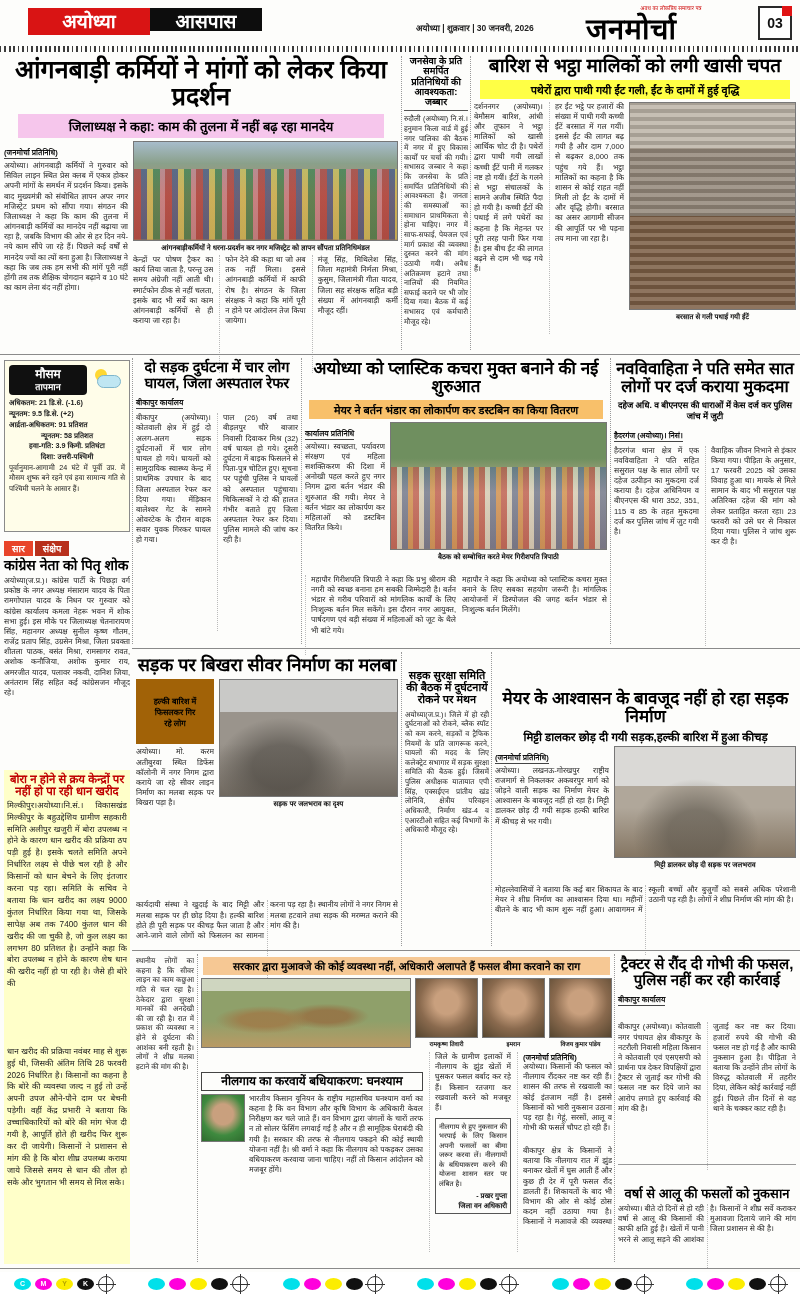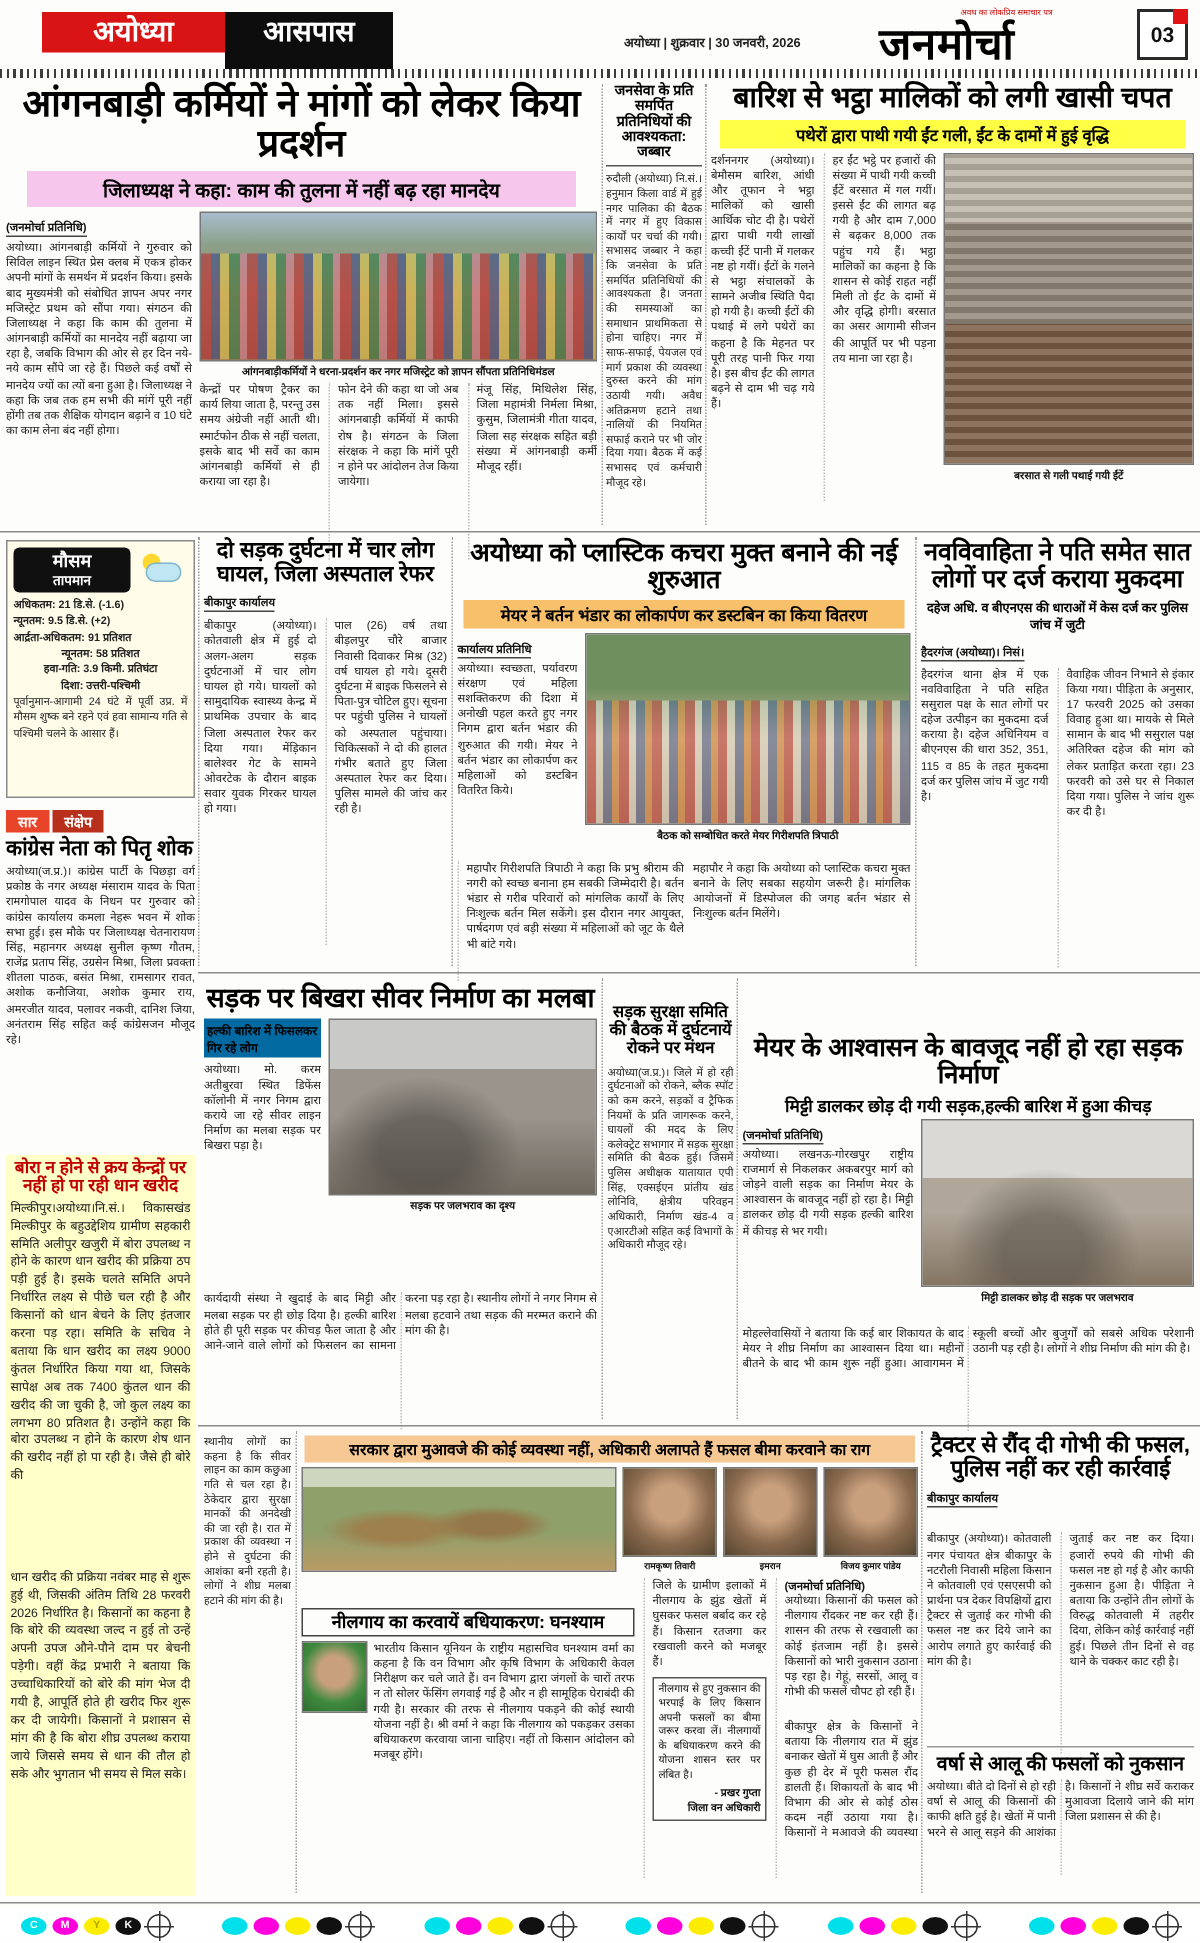--- a/index.html
+++ b/index.html
@@ -64,21 +64,21 @@
             text-align:center;line-height:12px;}
   .reg{width:14px;height:14px;border:1px solid #333;border-radius:50%;position:relative;display:inline-block;}
   .reg:before{content:"";position:absolute;left:50%;top:-3px;bottom:-3px;border-left:1px solid #333;}
   .reg:after{content:"";position:absolute;top:50%;left:-3px;right:-3px;border-top:1px solid #333;}
 </style>
 </head>
 <body>
 
 <div class="abs" style="left:0;top:4;width:800px;height:40px;">
   <div class="abs mast-box" style="left:28px;top:8px;width:122px;height:27px;background:#d91414;">अयोध्या</div>
-  <div class="abs mast-box" style="left:150px;top:8px;width:112px;height:38px;background:#0d0d0d;">आसपास</div>
+  <div class="abs mast-box" style="left:150px;top:8px;width:112px;height:23px;background:#0d0d0d;">आसपास</div>
   <div class="abs" style="left:416px;top:22px;width:170px;font-size:8.5px;font-weight:bold;color:#222;">अयोध्या | शुक्रवार | 30 जनवरी, 2026</div>
   <div class="abs" style="left:596px;top:4px;width:150px;font-size:5.5px;color:#c00;text-align:center;">अवध का लोकप्रिय समाचार पत्र</div>
   <div class="abs" style="left:586px;top:8px;width:168px;font-size:29px;font-weight:900;letter-spacing:0.5px;color:#000;">जनमोर्चा</div>
   <div class="abs pagebox" style="left:758px;top:6px;width:30px;height:30px;line-height:30px;">
     <div class="pagetab"></div>
     <span>03</span>
   </div>
 </div>
 <div class="abs hatch" style="left:0;top:46px;width:800px;height:6px;"></div>
 
@@ -199,21 +199,21 @@
     <div class="col body-txt" style="height:200px;border-left:1px dotted #bbb;padding-left:5px;">वैवाहिक जीवन निभाने से इंकार किया गया। पीड़िता के अनुसार, 17 फरवरी 2025 को उसका विवाह हुआ था। मायके से मिले सामान के बाद भी ससुराल पक्ष अतिरिक्त दहेज की मांग को लेकर प्रताड़ित करता रहा। 23 फरवरी को उसे घर से निकाल दिया गया। पुलिस ने जांच शुरू कर दी है।</div>
   </div>
 </div>
 
 <div class="abs hrule" style="left:132px;top:648px;width:668px;"></div>
 
 <div class="abs" style="left:136px;top:656px;width:262px;height:292px;">
   <div class="hl" style="font-size:18px;">सड़क पर बिखरा सीवर निर्माण का मलबा</div>
   <div style="display:flex;gap:5px;margin-top:4px;">
     <div style="width:78px;flex:none;">
-      <div class="subbar" style="background:#0369a1;font-size:8px;text-align:left;padding:2px;">हल्की बारिश में फिसलकर गिर रहे लोग</div>
+      <div class="subbar" style="background:#a16207;font-size:8px;text-align:center;padding:16px;">हल्की बारिश में फिसलकर गिर रहे लोग</div>
       <div class="body-txt" style="height:150px;margin-top:3px;">अयोध्या। मो. करम अतीबुरवा स्थित डिफेंस कॉलोनी में नगर निगम द्वारा कराये जा रहे सीवर लाइन निर्माण का मलबा सड़क पर बिखरा पड़ा है।</div>
     </div>
     <div style="flex:1;min-width:0;">
       <div class="photo ph-roadwet" style="width:100%;height:118px;"></div>
       <div class="caption">सड़क पर जलभराव का दृश्य</div>
     </div>
   </div>
   <div class="body-txt" style="height:92px;margin-top:3px;column-count:2;column-gap:6px;column-rule:1px dotted #bbb;">कार्यदायी संस्था ने खुदाई के बाद मिट्टी और मलबा सड़क पर ही छोड़ दिया है। हल्की बारिश होते ही पूरी सड़क पर कीचड़ फैल जाता है और आने-जाने वाले लोगों को फिसलन का सामना करना पड़ रहा है। स्थानीय लोगों ने नगर निगम से मलबा हटवाने तथा सड़क की मरम्मत कराने की मांग की है।</div>
 </div>
 
@@ -298,21 +298,21 @@
 <div class="abs" style="left:618px;top:956px;width:178px;height:204px;">
   <div class="hl" style="font-size:15px;">ट्रैक्टर से रौंद दी गोभी की फसल, पुलिस नहीं कर रही कार्रवाई</div>
   <div class="byline byline-rule" style="margin-top:3px;">बीकापुर कार्यालय</div>
   <div class="cols" style="margin-top:14px;">
     <div class="col body-txt" style="height:148px;">बीकापुर (अयोध्या)। कोतवाली नगर पंचायत क्षेत्र बीकापुर के नटरौली निवासी महिला किसान ने कोतवाली एवं एसएसपी को प्रार्थना पत्र देकर विपक्षियों द्वारा ट्रैक्टर से जुताई कर गोभी की फसल नष्ट कर दिये जाने का आरोप लगाते हुए कार्रवाई की मांग की है।</div>
     <div class="col body-txt" style="height:148px;border-left:1px dotted #bbb;padding-left:5px;">जुताई कर नष्ट कर दिया। हजारों रुपये की गोभी की फसल नष्ट हो गई है और काफी नुकसान हुआ है। पीड़िता ने बताया कि उन्होंने तीन लोगों के विरुद्ध कोतवाली में तहरीर दिया, लेकिन कोई कार्रवाई नहीं हुई। पिछले तीन दिनों से वह थाने के चक्कर काट रही है।</div>
   </div>
 </div>
 
 <div class="abs" style="left:618px;top:1164px;width:178px;height:98px;">
-  <div class="hl" style="font-size:13px;border-top:1px solid #999;padding-top:4px;">वर्षा से आलू की फसलों को नुकसान</div>
+  <div class="hl" style="font-size:13px;border-top:1px solid #999;padding-top:22px;">वर्षा से आलू की फसलों को नुकसान</div>
   <div class="body-txt" style="height:64px;margin-top:3px;column-count:2;column-gap:6px;column-rule:1px dotted #bbb;">अयोध्या। बीते दो दिनों से हो रही वर्षा से आलू की किसानों की काफी क्षति हुई है। खेतों में पानी भरने से आलू सड़ने की आशंका है। किसानों ने शीघ्र सर्वे कराकर मुआवजा दिलाये जाने की मांग जिला प्रशासन से की है।</div>
 </div>
 
 <div class="abs hrule" style="left:0;top:1268px;width:800px;"></div>
 <div class="abs" style="left:0;top:1272px;width:800px;height:23px;background:#fff;display:flex;justify-content:space-between;align-items:center;padding:0 14px;box-sizing:border-box;">
   <div style="display:flex;gap:4px;align-items:center;">
     <span class="mark-dot" style="background:#00e0ea;color:#fff;">C</span>
     <span class="mark-dot" style="background:#ff00dc;color:#fff;">M</span>
     <span class="mark-dot" style="background:#fced00;color:#b5a500;">Y</span>
     <span class="mark-dot" style="background:#111;color:#fff;">K</span>

